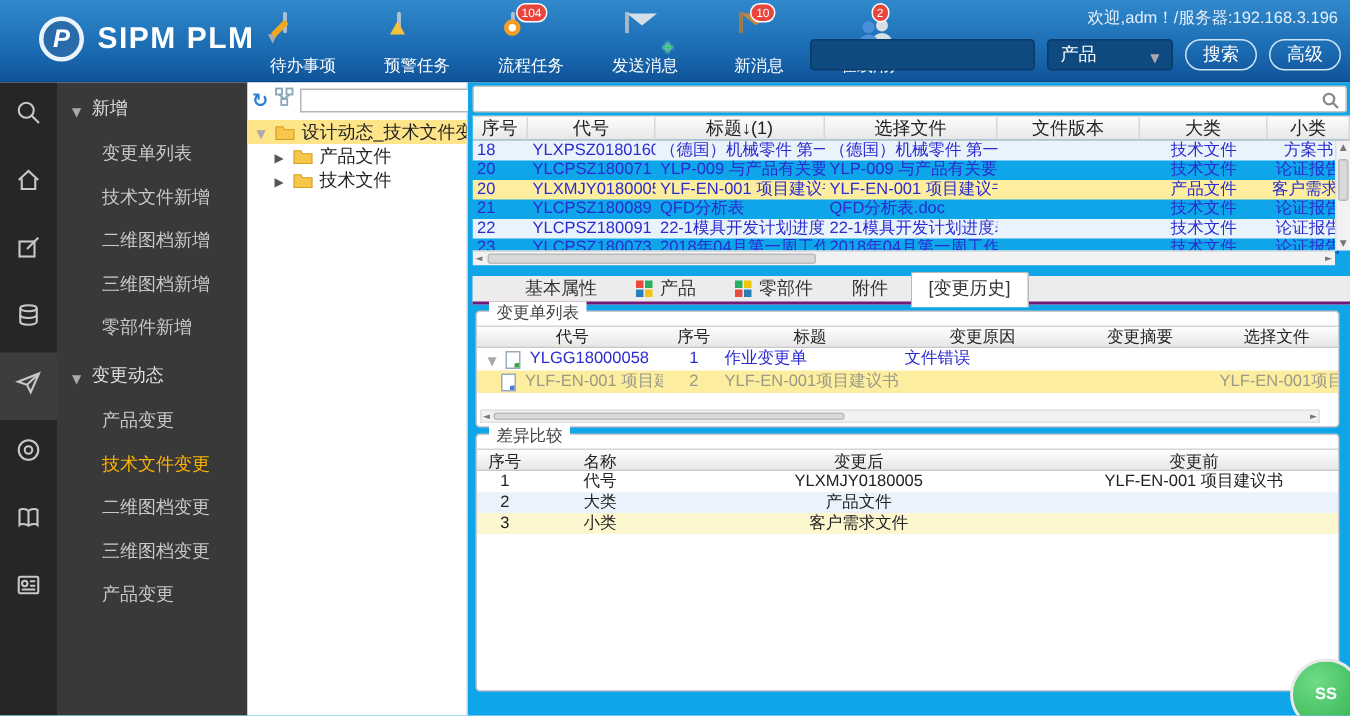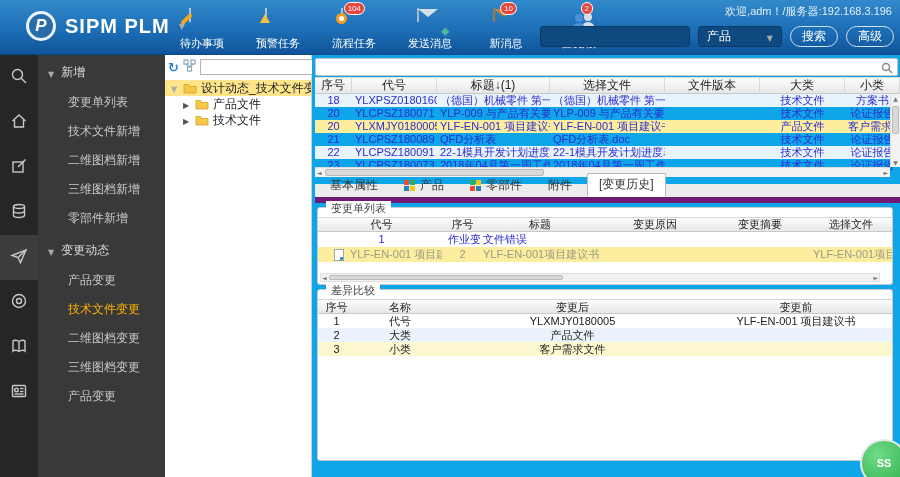--- a/index.html
+++ b/index.html
@@ -76,34 +76,34 @@
 .filter{width:100%;height:100%;border:1px solid #c4c4c4;border-radius:2px;padding:0 22px 0 6px;font-size:12px;outline:none}
 .mag{position:absolute;right:5px;top:3px}
 .mag svg{stroke:#8a8a8a;fill:none;stroke-width:1.5}
 
 .doc-table{position:absolute;top:22px;left:3px;right:0;height:100px;overflow:hidden;border-top:1px solid #dcdcdc}
 .dgrid{display:grid;grid-template-columns:37px 85px 113px 115px 95px 85px 1fr;align-items:center}
 .dt-head{height:16px;background:linear-gradient(#fdfdfd,#e7e7e7);border-bottom:1px solid #c9c9c9;font-size:12px;color:#222}
 .dt-head span{display:block;text-align:center;border-right:1px solid #d8d8d8;line-height:15px;height:15px;overflow:hidden;white-space:nowrap;cursor:pointer}
 .dt-row{height:13px;font-size:11px;color:#2b2bd0;cursor:pointer}
 .dt-row span{display:block;white-space:nowrap;overflow:hidden;line-height:13px;padding:0 3px}
-.dt-row .c-num{text-align:center}.dt-row .c-cat,.dt-row .c-sub{text-align:center}
+.dt-row .c-num{}.dt-row .c-cat,.dt-row .c-sub{text-align:center}
 .dt-row.alt{background:#e9f3fc}
 .dt-row.sel{background:#fcee9e}
 .vscroll{position:absolute;right:0;top:16px;bottom:10px;width:10px;background:#f2f2f2;border-left:1px solid #ddd;cursor:pointer}
 .vscroll .a{position:absolute;left:0;width:9px;text-align:center;font-size:6px;color:#777;font-family:"DejaVu Sans",sans-serif}
 .vscroll .a.t{top:1px}.vscroll .a.b{bottom:1px}
 .vscroll .thumb{position:absolute;left:1px;top:12px;width:7px;height:28px;background:#d9d9d9;border:1px solid #bbb;border-radius:2px}
 .hscroll{position:absolute;left:0;right:10px;bottom:0;height:10px;background:#f2f2f2;border-top:1px solid #ddd;cursor:pointer}
 .hscroll .a{position:absolute;top:1px;font-size:6px;color:#777;font-family:"DejaVu Sans",sans-serif}
 .hscroll .a.l{left:2px}.hscroll .a.r{right:2px}
 .hscroll .thumb{position:absolute;top:1px;left:10px;height:7px;width:38%;background:#d9d9d9;border:1px solid #bbb;border-radius:2px}
 
-.tabs{position:absolute;top:129px;left:3px;right:0;height:19px;background:#ececec;border-bottom:6px solid #701a75;
- display:flex;align-items:flex-end;gap:4px;padding-left:4px;font-size:12px;color:#333}
+.tabs{position:absolute;top:129px;left:3px;right:0;height:19px;background:#ececec;border-bottom:2px solid #701a75;
+ display:flex;align-items:center;gap:4px;padding-left:24px;font-size:12px;color:#333}
 .tab{display:flex;align-items:center;gap:5px;padding:2px 11px 3px;cursor:pointer;white-space:nowrap}
 .tab.active{background:#fff;border:1px solid #b9b9b9;border-bottom:1px solid #fff;border-radius:2px 2px 0 0}
 .qicon{display:grid;grid-template-columns:5px 5px;grid-template-rows:5px 5px;gap:1px}
 .qicon i{display:block}
 .q1{background:#e74c3c}.q2{background:#27ae60}.q3{background:#2980b9}.q4{background:#f1c40f}
 
 .fs{position:absolute;left:5px;right:7px;border:1px solid #c8c8c8;border-radius:3px;background:#fff}
 .fs-legend{position:absolute;top:-7px;left:8px;background:#fff;padding:0 5px;font-size:11px;color:#444}
 .fs-change{top:152px;height:78px}
 .cgrid{display:grid;grid-template-columns:127px 35px 120px 110px 100px 1fr;align-items:center}
@@ -465,20 +465,25 @@
       <span class="fs-legend">变更单列表</span>
       <div class="cgrid ct-head">
         <span>代号</span>
         <span>序号</span>
         <span>标题</span>
         <span>变更原因</span>
         <span>变更摘要</span>
         <span>选择文件</span>
       </div>
       <div class="cgrid ct-row">
+        <span class="lead">
+          <span class="caret glyph"></span>
+          <span class="doc-ico grn"></span>
+          <span>YLGG18000058</span>
+        </span>
         <span class="seq">1</span>
         <span>作业变更单</span>
         <span>文件错误</span>
         <span></span>
         <span></span>
       </div>
       <div class="cgrid ct-row sel">
         <span class="lead" style="padding-left:16px">
           <span class="doc-ico blu"></span>
           <span>YLF-EN-001 项目建议书</span>

